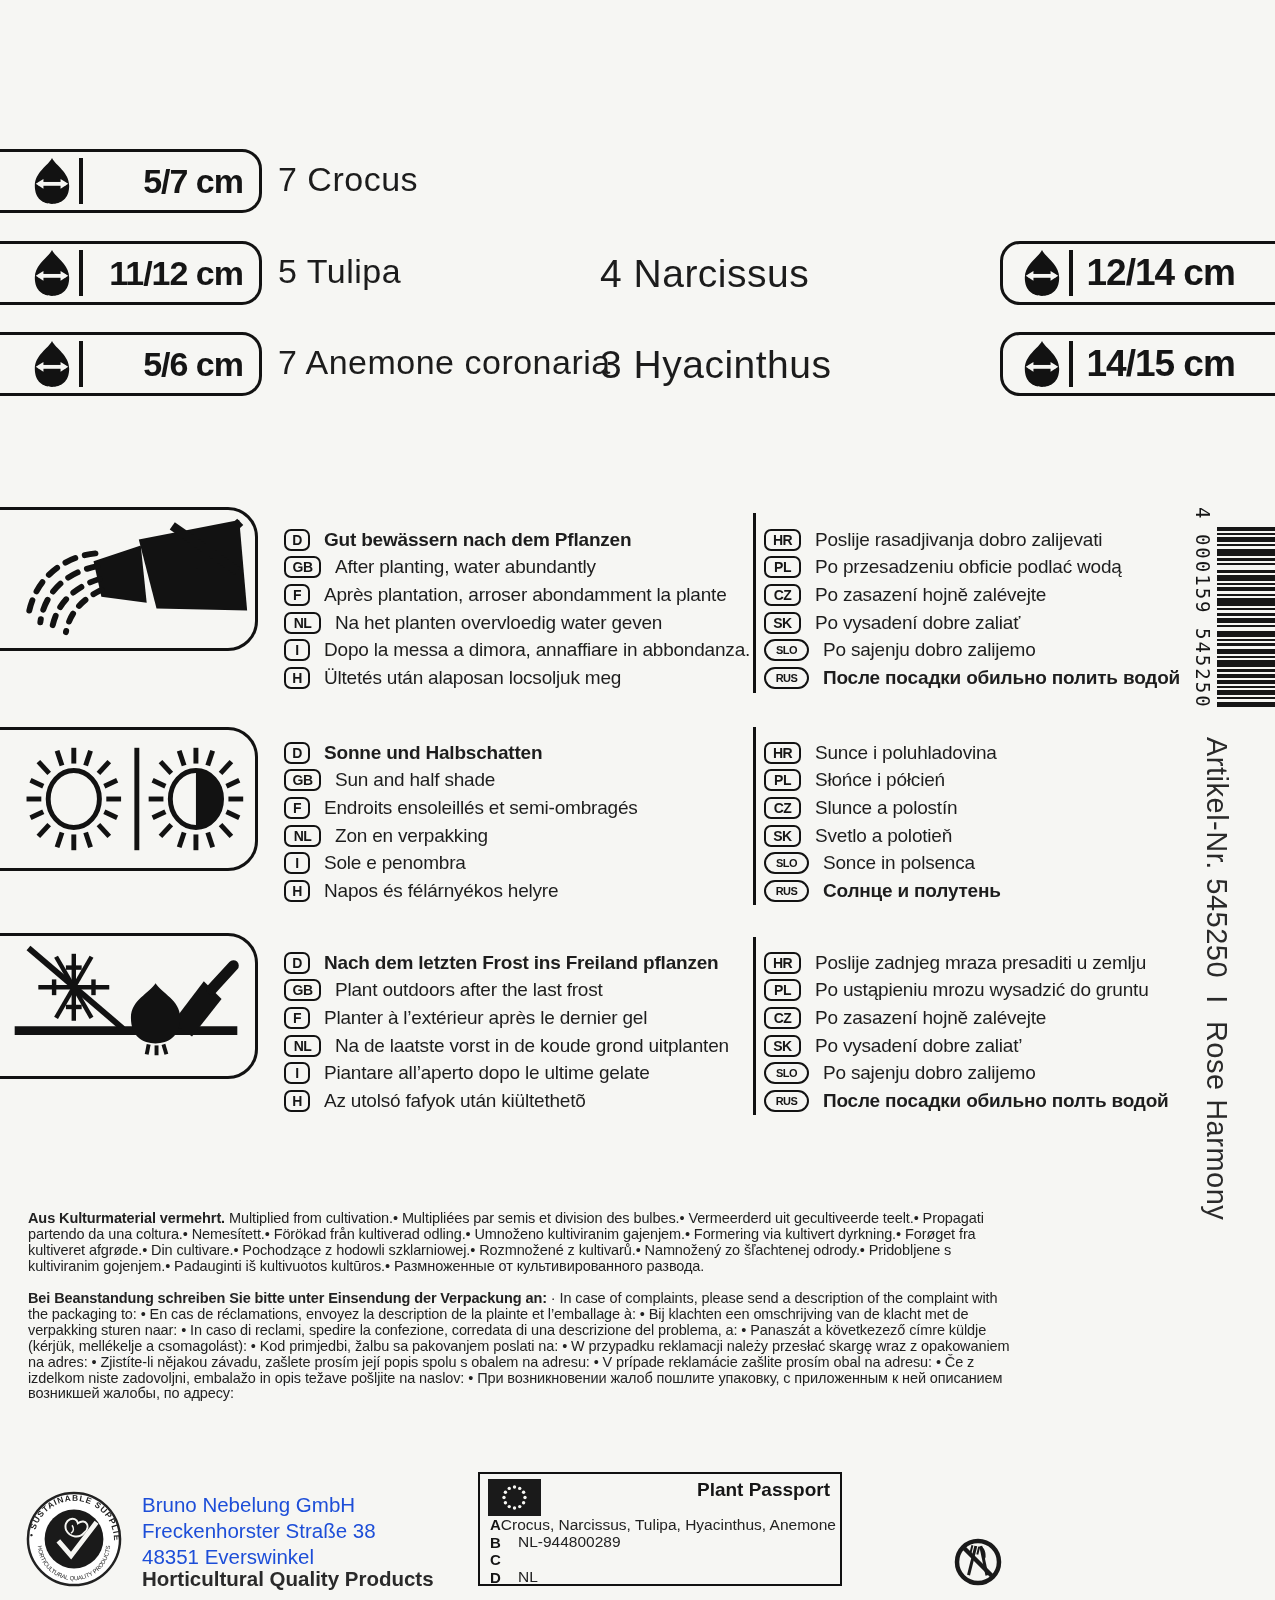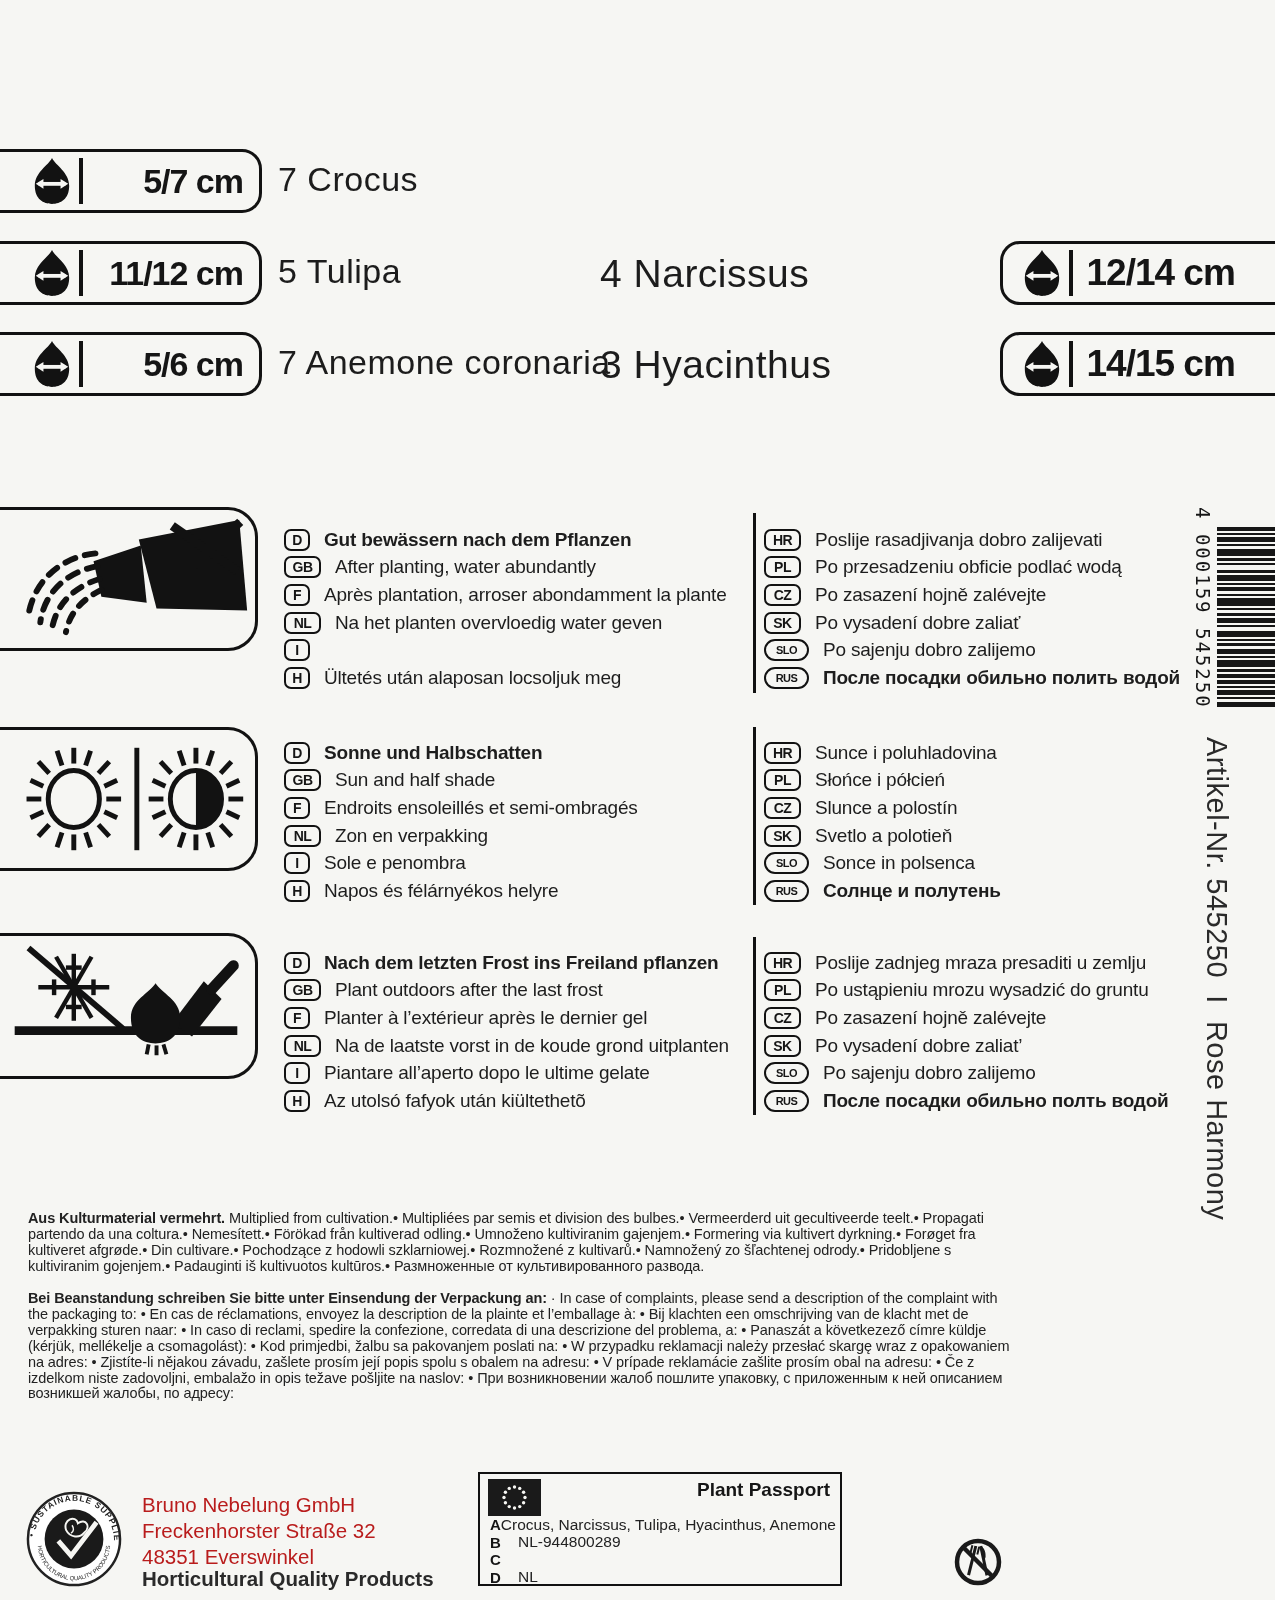--- a/index.html
+++ b/index.html
@@ -46,21 +46,21 @@
   .barcode-bars{position:absolute;left:1217px;top:527px;width:58px;height:180px;overflow:hidden;}
   .barcode-bars .bar{width:100%;background:#161616;}
   .article-vert{position:absolute;left:1233px;top:737px;transform:rotate(90deg);transform-origin:0 0;
                 font-size:29px;letter-spacing:.5px;white-space:pre;color:#2a2a2a;}
 
   
   .para{position:absolute;left:28px;width:992px;font-size:14.5px;line-height:15.9px;letter-spacing:-.1px;color:#222;}
   .para .lead{font-weight:700;text-align:right;}
 
   
-  .company{left:142px;top:1492px;font-size:20.5px;line-height:26px;color:#b91c1c;}
+  .company{left:142px;top:1492px;font-size:20.5px;line-height:26px;color:#1d4ed8;}
   .tagline{left:142px;top:1567px;font-size:20.5px;font-weight:700;color:#2a2a2a;white-space:nowrap;}
   .pp-box{left:478px;top:1472px;width:364px;height:114px;border:2.5px solid #111;box-sizing:border-box;background:transparent;}
   .pp-title{position:absolute;right:10px;top:5px;font-size:19px;font-weight:700;}
   .pp-rows{position:absolute;left:10px;top:42px;right:8px;}
   .pp-row{display:flex;height:17.5px;align-items:center;}
   .pp-key{width:28px;font-weight:700;font-size:15px;}
   .pp-val{font-size:15.5px;color:#222;white-space:nowrap;}
   .pefc{left:1093px;top:1440px;width:120px;text-align:center;}
   .pefc-name{font-size:25px;font-weight:700;letter-spacing:4px;margin-top:2px;color:#161616;}
   .pefc-code{font-size:12px;margin-top:7px;color:#333;}
@@ -235,20 +235,21 @@
       <div class="lang-row">
         <span class="badge len1">F</span>
         <span class="lang-text">Après plantation, arroser abondamment la plante</span>
       </div>
       <div class="lang-row">
         <span class="badge len2">NL</span>
         <span class="lang-text">Na het planten overvloedig water geven</span>
       </div>
       <div class="lang-row">
         <span class="badge len1">I</span>
+        <span class="lang-text">Dopo la messa a dimora, annaffiare in abbondanza.</span>
       </div>
       <div class="lang-row">
         <span class="badge len1">H</span>
         <span class="lang-text">Ültetés után alaposan locsoljuk meg</span>
       </div>
     </div>
   <div class="lang-col" style="left:764px;top:526px">
       <div class="lang-row">
         <span class="badge len2">HR</span>
         <span class="lang-text">Poslije rasadjivanja dobro zalijevati</span>
@@ -432,21 +433,21 @@
     <circle cx="50" cy="50" r="30" fill="#1a1a1a"></circle>
     <g stroke="#f6f6f3" fill="none">
       <path d="M42,41 C38,30 52,25 54,34 C62,28 68,38 60,44 C56,49 46,49 42,41 Z" stroke-width="2"></path>
       <path d="M48,36 C50,39 50,42 47,44" stroke-width="1.5"></path>
       <path d="M34,52 L47,67 L73,33" stroke-width="5"></path>
     </g>
   </svg>
 
   <div class="abs company">
     <div>Bruno Nebelung GmbH</div>
-    <div>Freckenhorster Straße 32</div>
+    <div>Freckenhorster Straße 38</div>
     <div>48351 Everswinkel</div>
   </div>
   <div class="abs tagline">Horticultural Quality Products</div>
 
   <div class="abs pp-box">
     <svg class="abs" style="left:8px;top:5px" width="53" height="37" viewBox="0 0 53 37">
       <rect width="53" height="37" fill="#1a1a1a"></rect>
       <g fill="#f6f6f3">
         <circle cx="26.5" cy="8" r="1.7"></circle>
           <circle cx="31.75" cy="9.41" r="1.7"></circle>

